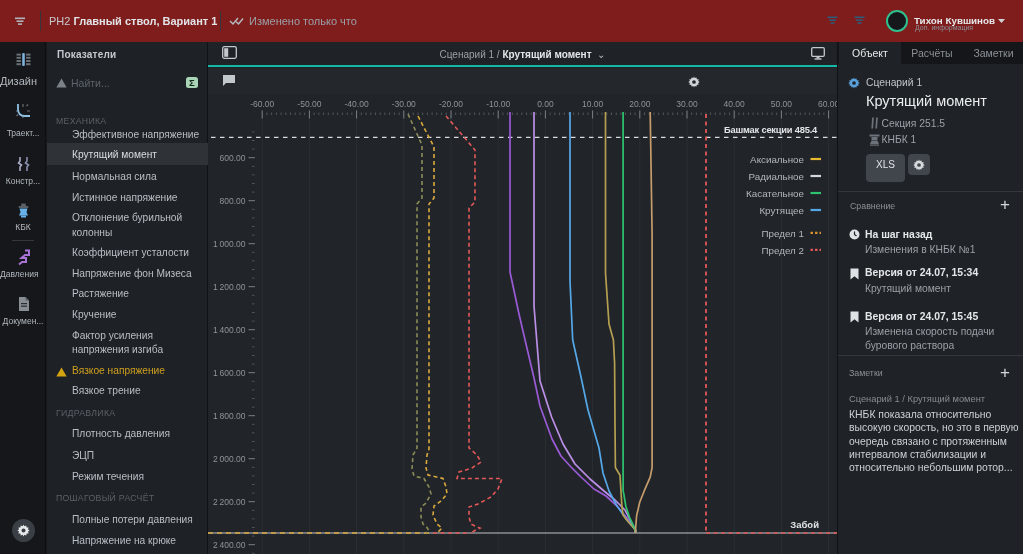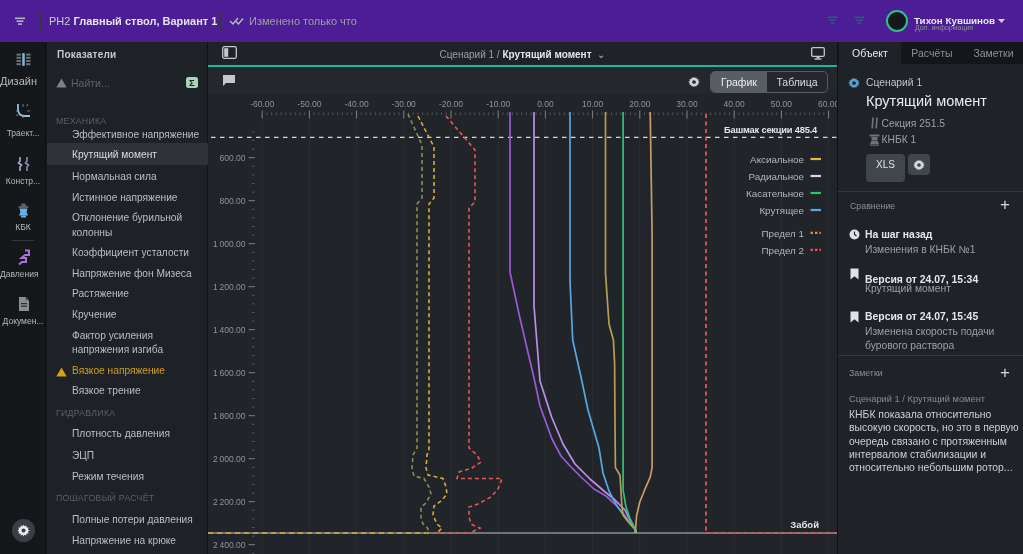--- a/index.html
+++ b/index.html
@@ -5,21 +5,21 @@
 *{margin:0;padding:0;box-sizing:border-box}
 html,body{width:1023px;height:554px;overflow:hidden;background:#17191d;
 font-family:"Liberation Sans",sans-serif;-webkit-font-smoothing:antialiased}
 .abs{position:absolute}
 body{position:relative}
 svg{display:block}
 </style>
 </head>
 <body>
 
-<div class="abs" style="left:0;top:0;width:1023px;height:42px;background:#4c1d95">
+<div class="abs" style="left:0;top:0;width:1023px;height:42px;background:#7f1d1d">
 
   <svg class="abs" style="left:14px;top:16px" width="12" height="10" viewBox="0 0 12 10">
     <rect x="1" y="1.5" width="10" height="1.6" fill="#aeb4ba"></rect>
     <rect x="2.5" y="4.4" width="7" height="1.6" fill="#aeb4ba"></rect>
     <rect x="4" y="7.3" width="4" height="1.6" fill="#aeb4ba"></rect>
   </svg>
   <div class="abs" style="left:40px;top:11px;width:1px;height:20px;background:#33373c"></div>
   <div class="abs" style="left:49px;top:15px;font-size:11px;color:#c6cbd0;white-space:nowrap">РН2 <span style="color:#e2e5e8;font-weight:bold">Главный ствол, Вариант 1</span></div>
   <div class="abs" style="left:220px;top:11px;width:1px;height:20px;background:#33373c"></div>
 
@@ -160,24 +160,20 @@
   </div>
 
   <div class="abs" style="left:0;top:26px;width:629px;height:26px;background:#24272b">
     <svg class="abs" style="left:14px;top:6px" width="14" height="13" viewBox="0 0 14 13">
       <path d="M1 1 H13 V9 H4 L1 12 Z" fill="#c3c8cd"></path>
     </svg>
     <svg class="abs" style="left:480px;top:8px" width="12" height="12" viewBox="0 0 13 13">
       <path d="M6.5 0.5 L7.3 2.3 L9.2 1.6 L9.6 3.5 L11.6 3.6 L11 5.5 L12.7 6.5 L11 7.5 L11.6 9.4 L9.6 9.5 L9.2 11.4 L7.3 10.7 L6.5 12.5 L5.7 10.7 L3.8 11.4 L3.4 9.5 L1.4 9.4 L2 7.5 L0.3 6.5 L2 5.5 L1.4 3.6 L3.4 3.5 L3.8 1.6 L5.7 2.3 Z" fill="#d0d4d8"></path>
       <circle cx="6.5" cy="6.5" r="2" fill="#24272b"></circle>
     </svg>
-    <div class="abs" style="left:502px;top:3px;width:118px;height:22px;border:1px solid #565b61;border-radius:5px;display:flex;font-size:10.5px">
-      <div style="width:56px;background:#595e64;border-radius:4px 0 0 4px;color:#eceef0;text-align:center;line-height:20px">График</div>
-      <div style="flex:1;color:#dadde0;text-align:center;line-height:20px">Таблица</div>
-    </div>
   </div>
 
   <div class="abs" style="left:0;top:52px">
 <svg width="629" height="460" viewBox="0 0 629 460" style="display:block">
 <line x1="54.2" y1="16" x2="54.2" y2="460" stroke="#2b2f34" stroke-width="1"></line>
 <line x1="101.4" y1="16" x2="101.4" y2="460" stroke="#2b2f34" stroke-width="1"></line>
 <line x1="148.6" y1="16" x2="148.6" y2="460" stroke="#2b2f34" stroke-width="1"></line>
 <line x1="195.8" y1="16" x2="195.8" y2="460" stroke="#2b2f34" stroke-width="1"></line>
 <line x1="243.0" y1="16" x2="243.0" y2="460" stroke="#2b2f34" stroke-width="1"></line>
 <line x1="290.2" y1="16" x2="290.2" y2="460" stroke="#2b2f34" stroke-width="1"></line>
@@ -451,21 +447,21 @@
   <div class="abs" style="left:162px;top:153px;font-size:17px;font-weight:300;color:#d4d8db">+</div>
   <svg class="abs" style="left:11px;top:187px" width="11" height="11" viewBox="0 0 11 11">
   <circle cx="5.5" cy="5.5" r="5" fill="#dfe2e5"></circle>
       <path d="M5.5 2.5 V5.5 L7.5 7" stroke="#1f2226" stroke-width="1.2" fill="none"></path>
     </svg>
   <div class="abs" style="left:27px;top:186.5px;font-size:10.4px;color:#e4e7ea;font-weight:bold;white-space:nowrap">На шаг назад</div>
   <div class="abs" style="left:27px;top:201.5px;font-size:10.3px;color:#9aa0a7;white-space:nowrap">Изменения в КНБК №1</div>
   <svg class="abs" style="left:12px;top:226px" width="9" height="12" viewBox="0 0 9 12">
       <path d="M0.5 0.5 H8.5 V11.5 L4.5 8.2 L0.5 11.5 Z" fill="#dfe2e5"></path>
     </svg>
-  <div class="abs" style="left:27px;top:232px;font-size:10.4px;color:#e4e7ea;font-weight:bold;white-space:nowrap">Версия от 24.07, 15:34</div>
+  <div class="abs" style="left:27px;top:225px;font-size:10.4px;color:#e4e7ea;font-weight:bold;white-space:nowrap">Версия от 24.07, 15:34</div>
   <div class="abs" style="left:27px;top:240.5px;font-size:10.3px;color:#9aa0a7;white-space:nowrap">Крутящий момент</div>
   <svg class="abs" style="left:12px;top:269px" width="9" height="12" viewBox="0 0 9 12">
       <path d="M0.5 0.5 H8.5 V11.5 L4.5 8.2 L0.5 11.5 Z" fill="#dfe2e5"></path>
     </svg>
   <div class="abs" style="left:27px;top:268.5px;font-size:10.4px;color:#e4e7ea;font-weight:bold;white-space:nowrap">Версия от 24.07, 15:45</div>
   <div class="abs" style="left:27px;top:283.5px;font-size:10.3px;color:#9aa0a7;white-space:nowrap">Изменена скорость подачи</div>
   <div class="abs" style="left:27px;top:297.5px;font-size:10.3px;color:#9aa0a7;white-space:nowrap">бурового раствора</div>
   <div class="abs" style="left:0;top:313px;width:186px;height:1px;background:#34383d"></div>
   <div class="abs" style="left:11px;top:325.5px;font-size:8.8px;color:#8b9197;white-space:nowrap">Заметки</div>
   <div class="abs" style="left:162px;top:320.5px;font-size:17px;font-weight:300;color:#d4d8db">+</div>

